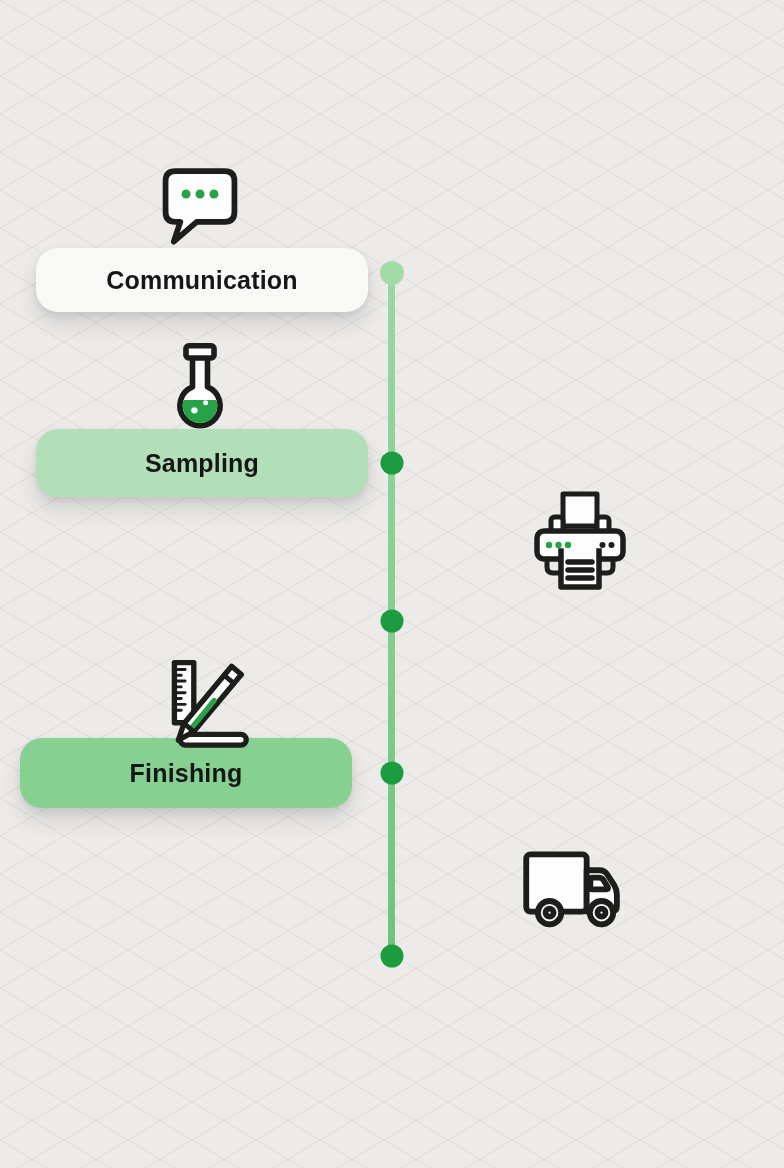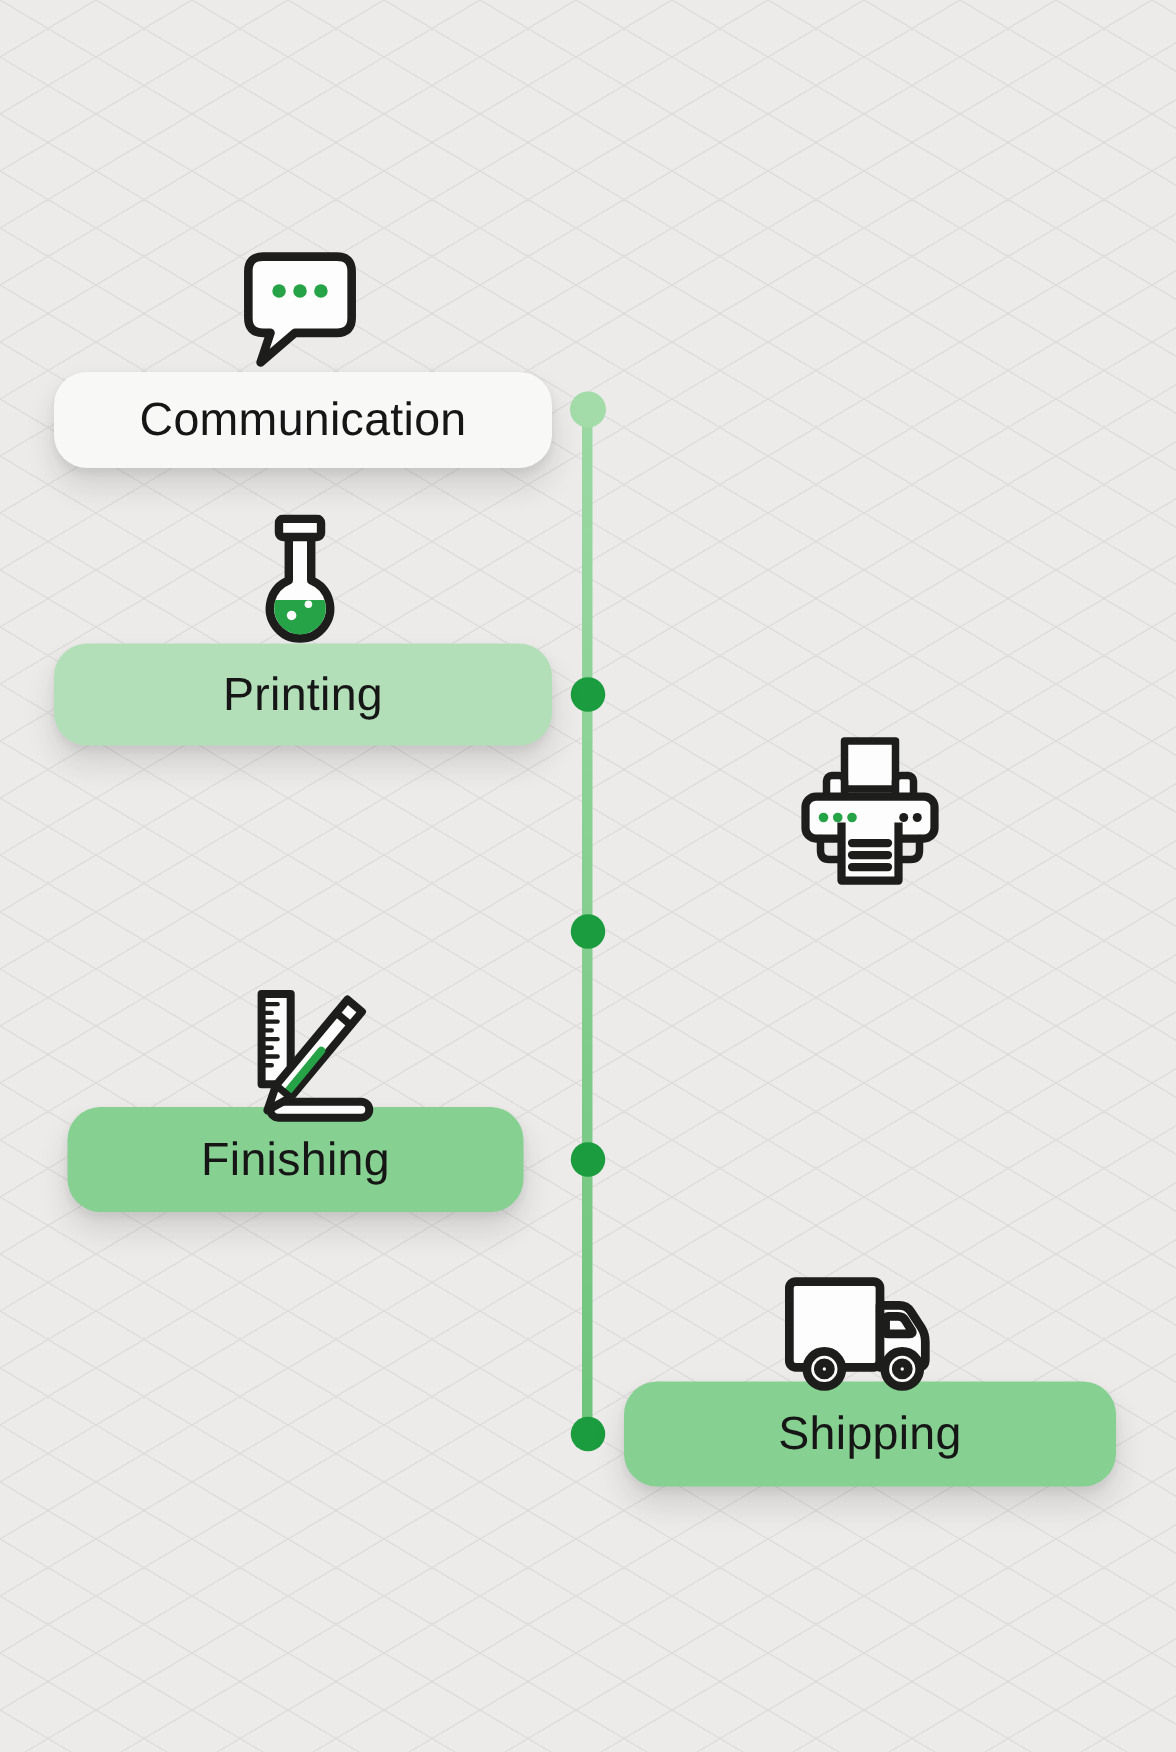--- a/index.html
+++ b/index.html
@@ -16,21 +16,21 @@
     position:absolute;left:388px;top:273px;width:7px;height:683px;border-radius:4px;
     background:linear-gradient(var(--line-top,#9bd8a3),var(--line-bottom,#6ec47b));
   }
   .node{
     position:absolute;width:23px;height:23px;border-radius:50%;
     background:var(--node,#1b9c3e);transform:translate(-50%,-50%);left:392px;
   }
   .node.start{background:var(--node-start,#a3dba9);width:24px;height:24px;}
   .pill{
     position:absolute;border-radius:22px;display:flex;align-items:center;justify-content:center;
-    font-weight:400;font-size:31px;letter-spacing:.2px;color:var(--text,#161616);
+    font-weight:700;font-size:25px;letter-spacing:.2px;color:var(--text,#161616);
     box-shadow:0 12px 20px rgba(40,40,40,.14),0 3px 6px rgba(40,40,40,.07);
   }
   .icon{position:absolute;z-index:3;}
   
   .st  {fill:none;stroke:var(--icon-stroke,#1d1d1b);stroke-width:5.5;stroke-linejoin:round;stroke-linecap:round;}
   .stf {fill:var(--icon-fill,#fdfdfd);stroke:var(--icon-stroke,#1d1d1b);stroke-width:5.5;stroke-linejoin:round;}
   .sw7 {stroke-width:7;}
   .sw6 {stroke-width:6;}
   .sw5 {stroke-width:5;}
   .thin{stroke-width:3;}
@@ -66,21 +66,21 @@
   <div class="icon" style="left:170px;top:343px">
     <svg width="60" height="86" viewBox="0 0 64 92">
       <path class="stf sw6" d="M24 16 V47 A21.5 21.5 0 1 0 40 47 V16"></path>
       <path class="g" d="M14.5 61 A18.5 18.5 0 1 0 49.5 61 Z"></path>
       <circle class="w" cx="26" cy="72" r="3.4"></circle>
       <circle class="w" cx="38" cy="64" r="2.7"></circle>
       <rect class="stf sw6" x="17" y="3" width="30" height="13" rx="3"></rect>
     </svg>
   </div>
   <div class="pill" style="left: 36px; top: 429px; width: 332px; height: 68px; background-color: rgb(178, 223, 184);">
-    <span>Printing</span>
+    <span>Sampling</span>
   </div>
 
   <div class="icon" style="left:530px;top:491px">
     <svg width="100" height="100" viewBox="0 0 100 100">
       <rect class="stf sw5" x="33" y="3" width="34" height="32"></rect>
       <rect class="stf sw5" x="21" y="26" width="12" height="16" rx="3.5"></rect>
       <rect class="stf sw5" x="67" y="26" width="12" height="16" rx="3.5"></rect>
       <rect class="stf" x="7" y="40" width="86" height="28" rx="7"></rect>
       <path class="st sw5" d="M17 68 V76 Q17 82 23 82 H30"></path>
       <path class="st sw5" d="M83 68 V76 Q83 82 77 82 H70"></path>
@@ -107,32 +107,29 @@
       <line class="st thin" x1="20" y1="49" x2="27" y2="49"></line>
       <line class="st thin" x1="20" y1="55" x2="31" y2="55"></line>
       <line class="st thin" x1="20" y1="61" x2="27" y2="61"></line>
       <rect class="stf" x="26" y="86" width="68" height="11" rx="5.5"></rect>
       <path class="stf" d="M24 92 L29.9 74.7 L79 15.8 L89 24.2 L39.9 83.1 Z"></path>
       <line class="accl" x1="38" y1="79" x2="61" y2="51"></line>
       <line class="st sw5" x1="29.9" y1="74.7" x2="39.9" y2="83.1"></line>
       <line class="st sw5" x1="71.3" y1="25" x2="81.3" y2="33.4"></line>
     </svg>
   </div>
-  <div class="pill" style="left: 45px; top: 738px; width: 304px; height: 70px; background-color: rgb(134, 208, 145);">
+  <div class="pill" style="left: 20px; top: 738px; width: 332px; height: 70px; background-color: rgb(134, 208, 145);">
     <span>Finishing</span>
   </div>
 
   <div class="icon" style="left:522px;top:851px">
     <svg width="106" height="83" viewBox="0 0 100 78">
       <rect class="stf" x="4" y="3" width="57" height="54" rx="4"></rect>
       <path class="stf" d="M61 18 H73 Q78 18 80.5 22 L87 32 Q89.5 36 89.5 41 V52 Q89.5 57 84.5 57 H61 Z"></path>
       <path class="st" stroke-width="4.5" d="M66 25 H72.5 Q75.5 25 77 27.5 L81 34 Q82 36 79.5 36 H66 Q64.5 36 64.5 34.5 V27 Q64.5 25 66 25 Z"></path>
       <circle class="stf" cx="26" cy="58" r="11"></circle>
       <circle class="st" stroke-width="4.5" cx="26" cy="58" r="3.8"></circle>
       <circle class="stf" cx="75" cy="58" r="11"></circle>
       <circle class="st" stroke-width="4.5" cx="75" cy="58" r="3.8"></circle>
     </svg>
   </div>
-  <div class="pill" style="left: 416px; top: 921px; width: 328px; height: 70px; background-color: rgb(134, 208, 145);">
-    <span>Shipping</span>
-  </div>
 
 </div>
 
 </body></html>

